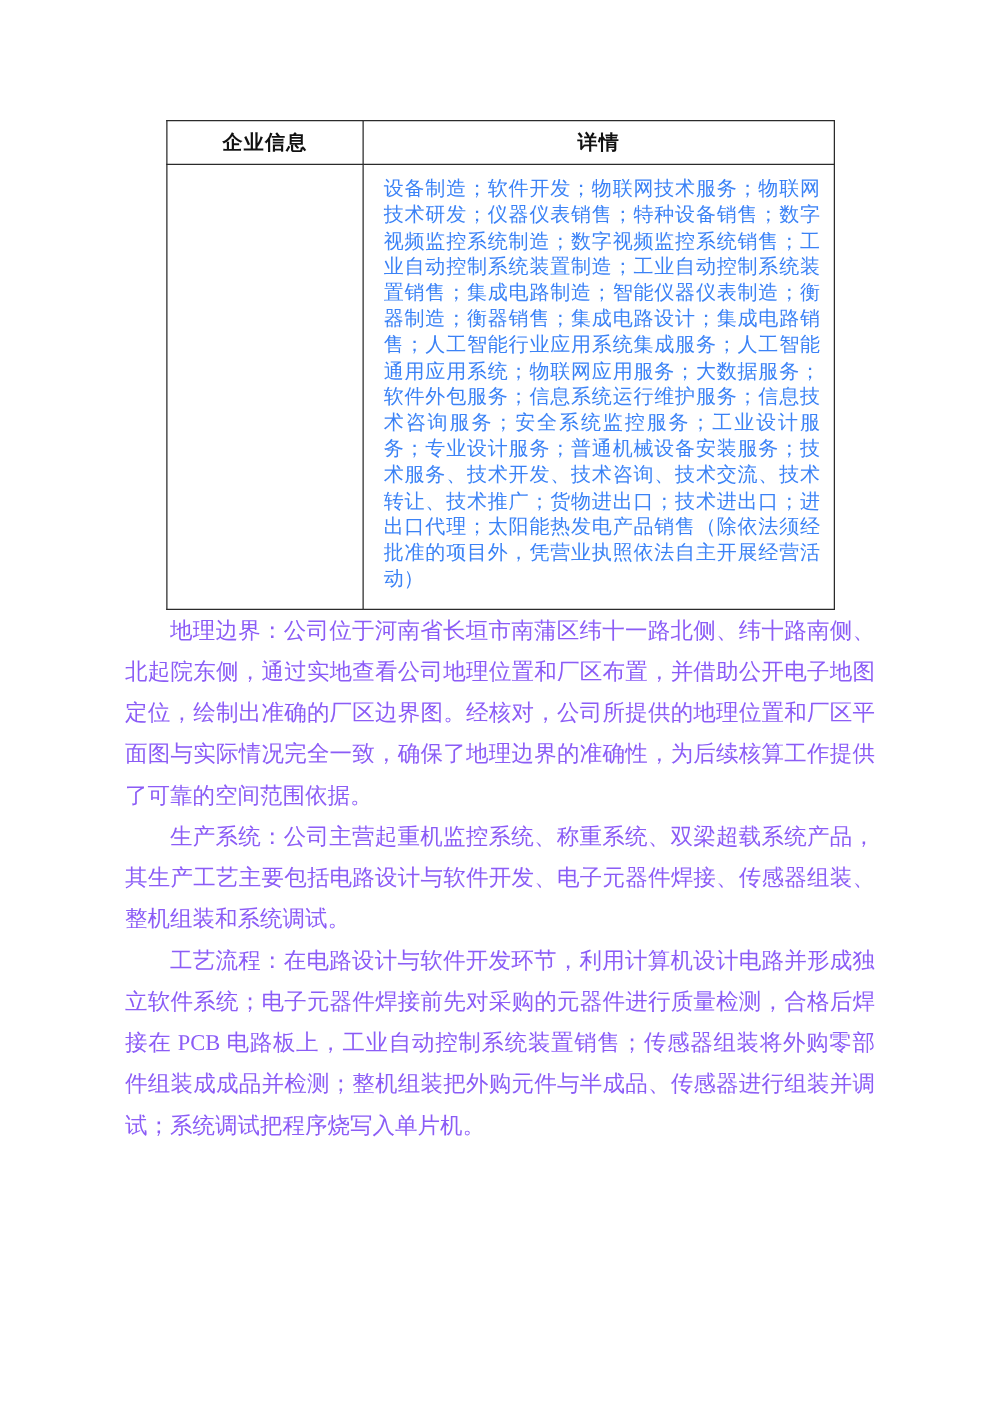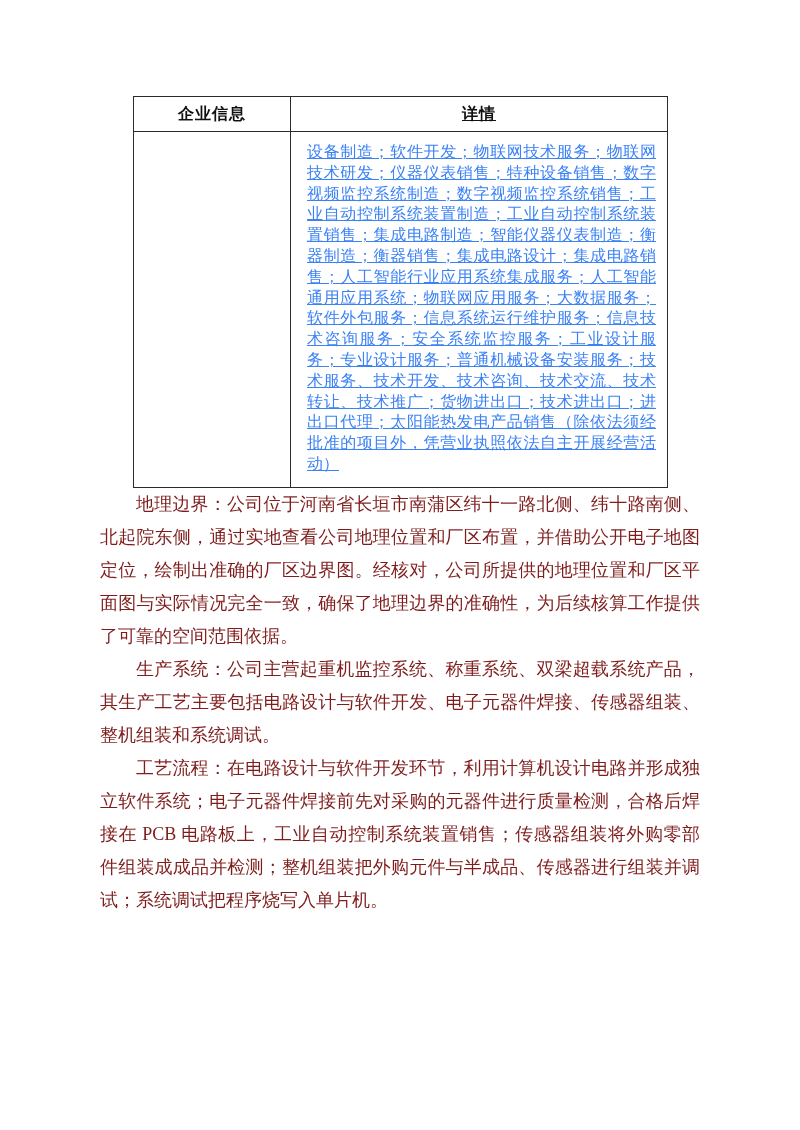--- a/index.html
+++ b/index.html
@@ -38,21 +38,21 @@
   .info-table th {
     height: 35px;
     text-align: center;
     vertical-align: middle;
     font-size: 16px;
     font-weight: bold;
     letter-spacing: 1px;
     color: #111111;
   }
   .col-label  { width: 157px; }
-  .col-detail { width: 377px; text-decoration: underline; }
+  .col-detail { width: 377px; }
   td.col-detail {
     padding: 10px 11px 12px 16px;
     font-size: 16px;
     line-height: 20.8px;
     text-align: justify;
     text-justify: inter-character;
     color: #3b82f6;
   }
   td.col-label { background: #ffffff; }
   
@@ -63,21 +63,21 @@
     text-indent: 2em;
     color: #161616;
   }
   .para {
     margin: 0;
     font-size: 18px;
     line-height: 33px;
     text-indent: 2em;
     text-align: justify;
     text-justify: inter-character;
-    color: #7f1d1d;
+    color: #8b5cf6;
   }
 </style>
 </head>
 <body>
 
 <div class="page">
 
   <table class="info-table">
     <thead>
       <tr>

